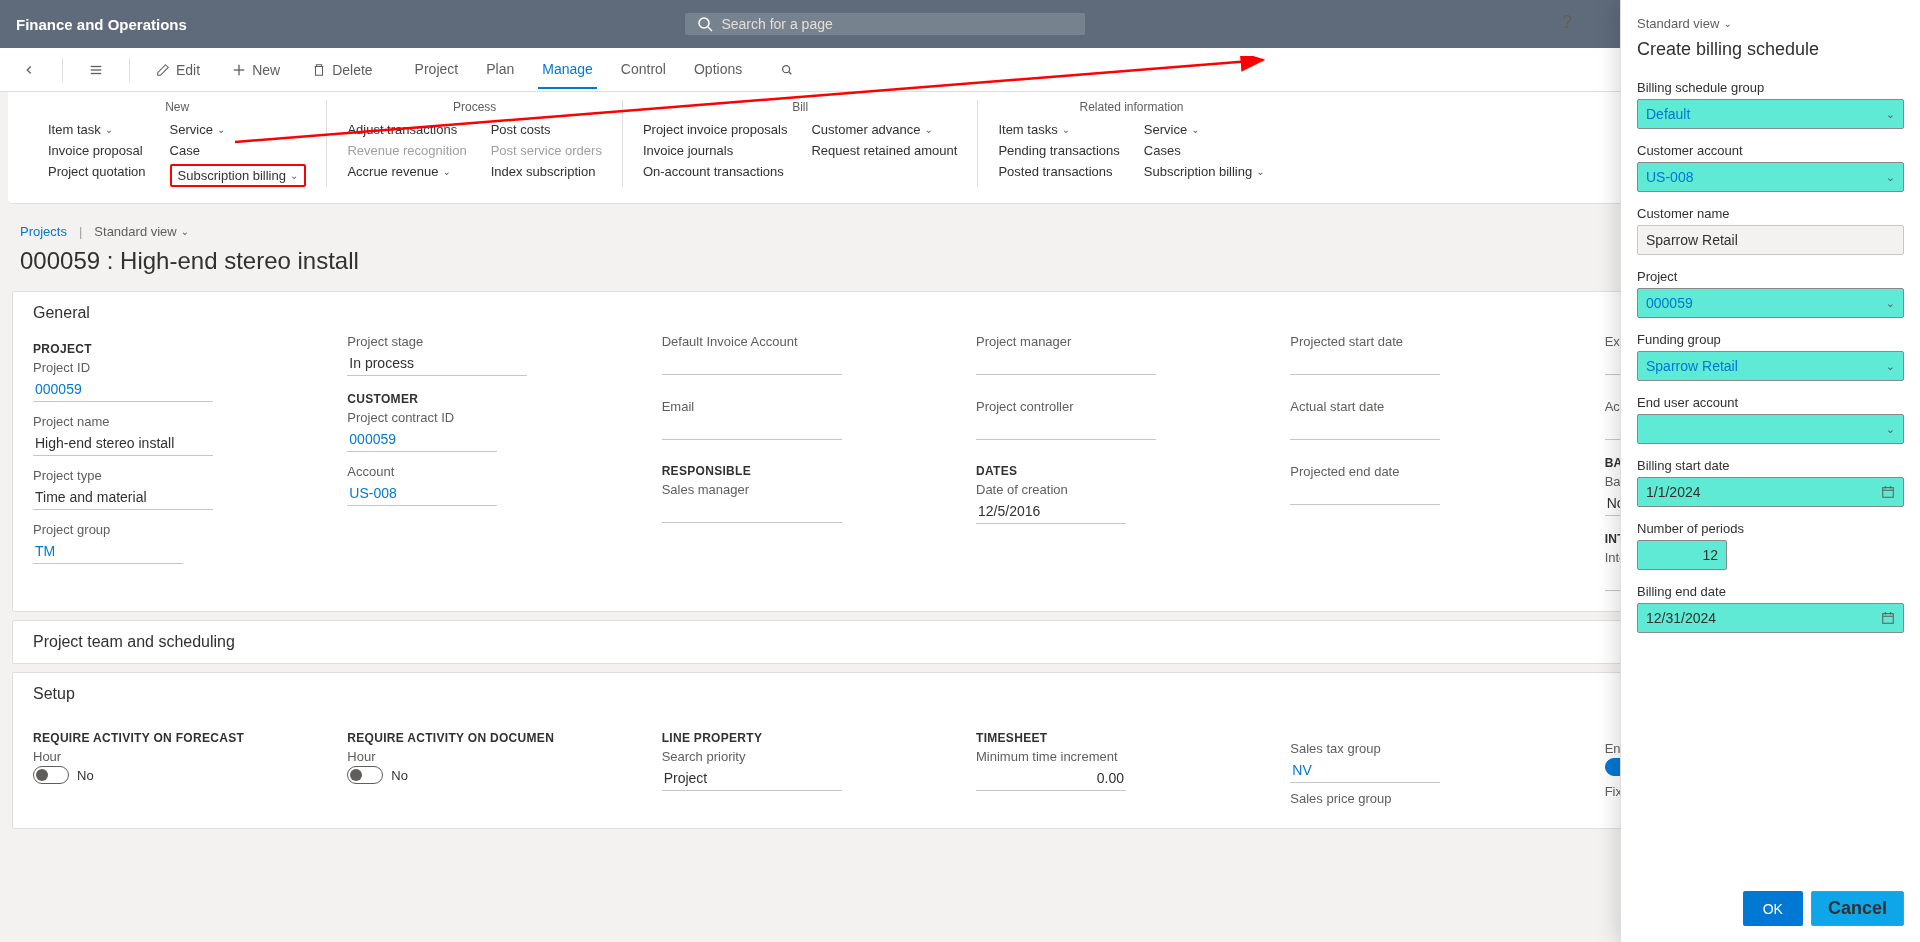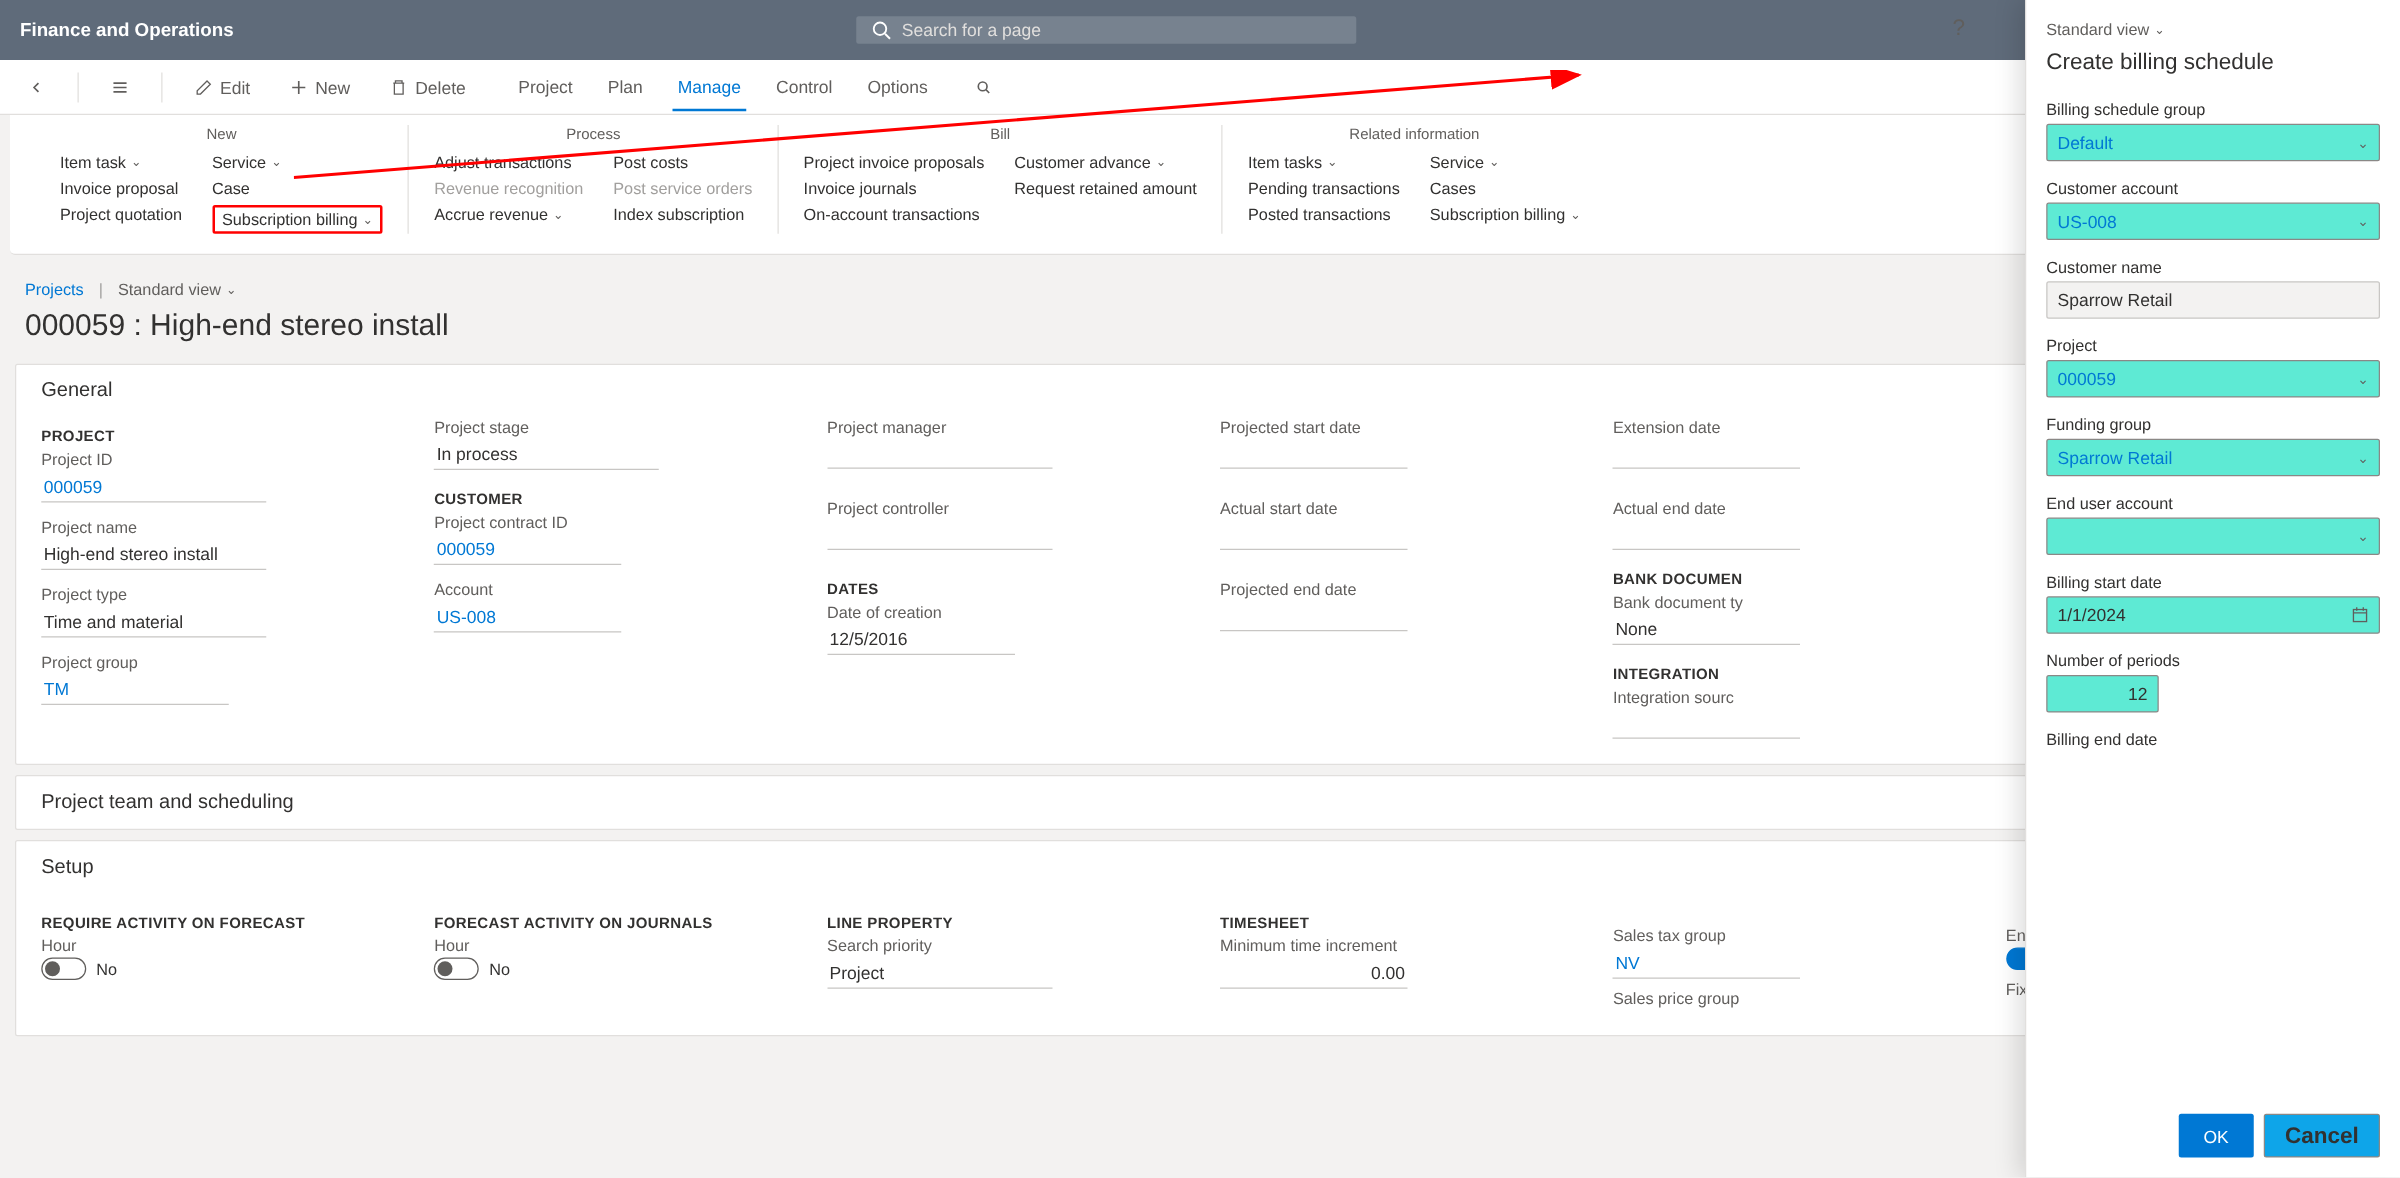--- a/index.html
+++ b/index.html
@@ -278,20 +278,29 @@
         <div>
           <div class="field-label">Project stage</div>
           <div class="field-value">In process</div>
           <div class="field-heading" style="margin-top:16px;">CUSTOMER</div>
           <div class="field-label">Project contract ID</div>
           <div class="field-value link short">000059</div>
           <div class="field-label" style="margin-top:12px;">Account</div>
           <div class="field-value link short">US-008</div>
         </div>
 
+        <div>
+          <div class="field-label">Default Invoice Account</div>
+          <div class="field-value"></div>
+          <div class="field-label" style="margin-top:24px;">Email</div>
+          <div class="field-value"></div>
+          <div class="field-heading" style="margin-top:24px;">RESPONSIBLE</div>
+          <div class="field-label">Sales manager</div>
+          <div class="field-value"></div>
+        </div>
 
         <div>
           <div class="field-label">Project manager</div>
           <div class="field-value"></div>
           <div class="field-label" style="margin-top:24px;">Project controller</div>
           <div class="field-value"></div>
           <div class="field-heading" style="margin-top:24px;">DATES</div>
           <div class="field-label">Date of creation</div>
           <div class="field-value short">12/5/2016</div>
         </div>
@@ -337,21 +346,21 @@
           <div class="field-heading">REQUIRE ACTIVITY ON FORECAST</div>
           <div class="field-label">Hour</div>
           <div class="toggle">
             <div class="toggle-track">
                 <div class="toggle-knob"></div>
               </div>
             <span>No</span>
           </div>
         </div>
         <div>
-          <div class="field-heading">FORECAST ACTIVITY ON JOURNALS</div>
+          <div class="field-heading">REQUIRE ACTIVITY ON DOCUMEN</div>
           <div class="field-label">Hour</div>
           <div class="toggle">
             <div class="toggle-track">
                 <div class="toggle-knob"></div>
               </div>
             <span>No</span>
           </div>
         </div>
         <div>
           <div class="field-heading">LINE PROPERTY</div>
@@ -444,19 +453,28 @@
       </div>
   </div>
   <div class="panel-field">
     <span class="panel-label">Number of periods</span>
     <div class="panel-input num">
         <span>12</span>
       </div>
   </div>
   <div class="panel-field">
     <span class="panel-label">Billing end date</span>
+    <div class="panel-input">
+        <span>12/31/2024</span>
+        <svg class="cal-icon" viewBox="0 0 16 16" fill="none" stroke="#605e5c" stroke-width="1.2">
+          <rect x="2" y="3" width="12" height="11"></rect>
+          <line x1="2" y1="6" x2="14" y2="6"></line>
+          <line x1="5" y1="1" x2="5" y2="4"></line>
+          <line x1="11" y1="1" x2="11" y2="4"></line>
+        </svg>
+      </div>
   </div>
 
   <div class="panel-footer">
     <button class="btn-primary">OK</button>
     <button class="btn-secondary">Cancel</button>
   </div>
 </div>
 
 </body></html>

